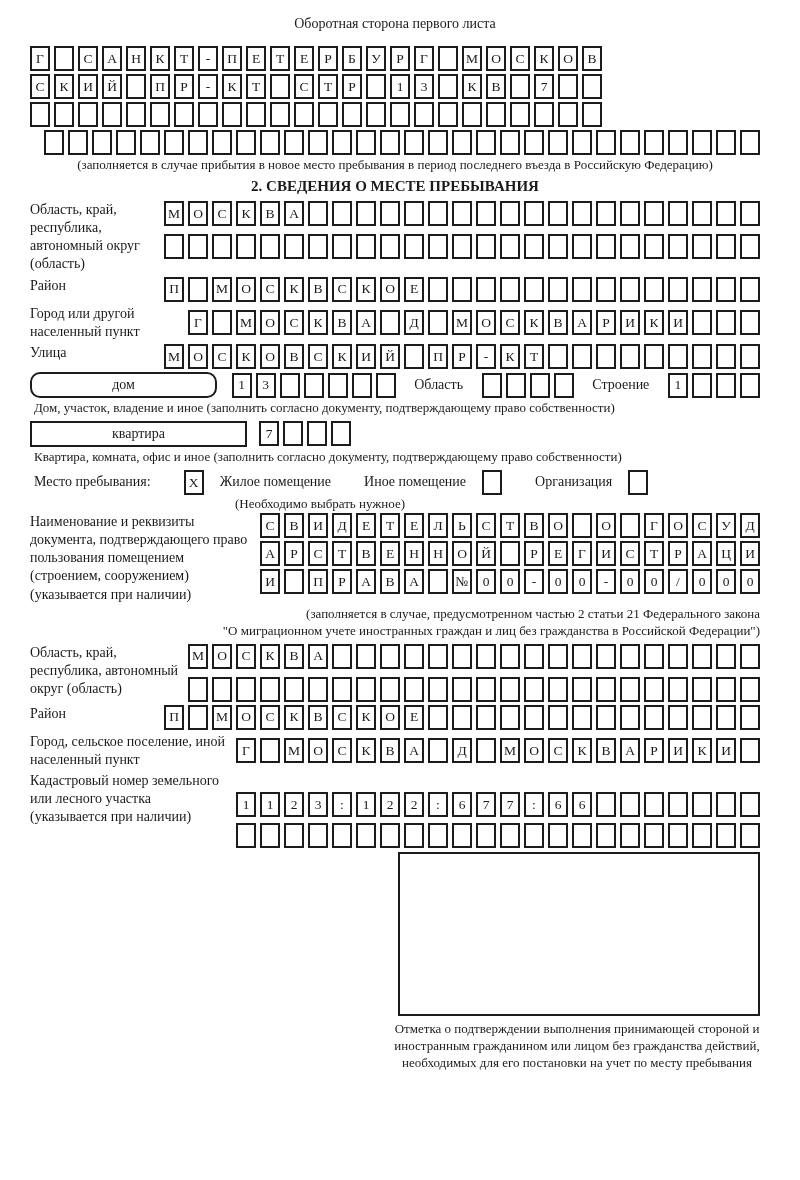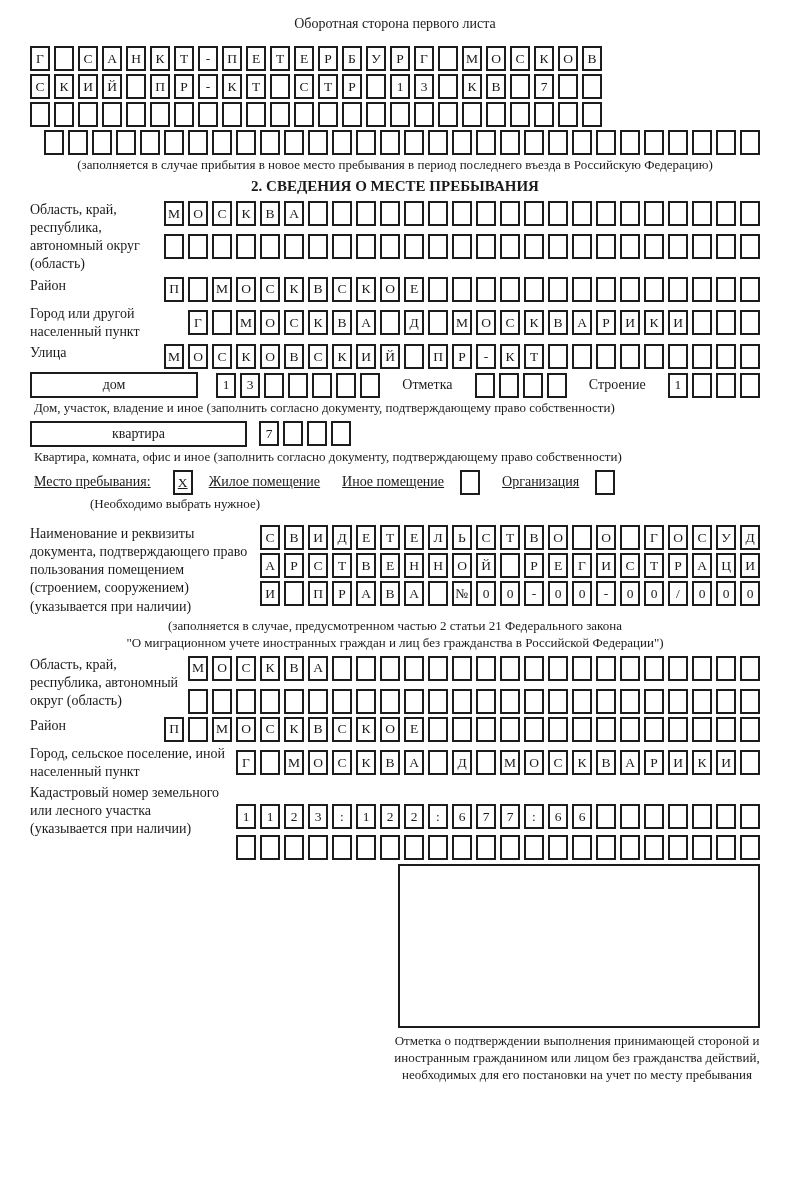--- a/index.html
+++ b/index.html
@@ -31,32 +31,32 @@
   .caption{font-size:13px;line-height:1.3;}
   .caption.centered{text-align:center;font-family:Liberation Serif, serif;}
   .section-title{text-align:center;font-weight:bold;font-size:15px;margin:4px 0 6px 0;}
 
   .inline-row{display:flex;align-items:center;margin-bottom:2px;}
   .widebox{
     box-sizing:border-box;height:26px;border:2px solid #1c1c1c;
     display:flex;align-items:center;justify-content:center;font-size:14px;
   }
   .dom-row{justify-content:space-between;margin-top:3px;}
-  .dom-box{width:168px;}
+  .dom-box{width:187px;border-radius:10px;}
   .kv-box{width:217px;margin-right:12px;text-align:center;}
   .small-label{font-size:14px;padding:0 4px;}
   .left-caption{margin:2px 0 4px 4px;}
 
-  .mesto-row{display:flex;align-items:center;gap:22px;margin:3px 0 0 4px;font-size:14px;text-decoration:underline;}
+  .mesto-row{display:flex;align-items:center;gap:33px;margin:3px 0 0 4px;font-size:14px;}
   .opt{display:flex;align-items:center;gap:16px;}
-  .note-line{width:460px;margin-left:60px;font-size:13px;margin-top:1px;margin-bottom:13px;}
+  .note-line{width:460px;margin-left:60px;text-align:center;font-size:13px;margin-top:1px;margin-bottom:1px;}
 
   .doc-group{margin-bottom:2px;}
 
-  .fact-caption{text-align:center;font-size:13px;line-height:1.3;}
+  .fact-caption{text-align:right;font-size:13px;line-height:1.3;}
   .fact-caption.mb{margin-bottom:4px;}
 
   .kad-rows{padding-top:20px;gap:6px;}
 
   .stamp-box{
     box-sizing:border-box;margin-left:368px;width:362px;height:164px;
     border:2px solid #1c1c1c;background:#fff;margin-top:4px;margin-bottom:5px;
   }
   .stamp-caption{margin-left:352px;width:390px;text-align:center;font-size:13px;line-height:1.3;}
 </style>
@@ -347,21 +347,21 @@
     <div class="widebox dom-box">дом</div>
     <div class="cellrow">
         <span class="cell">1</span>
         <span class="cell">3</span>
         <span class="cell"></span>
         <span class="cell"></span>
         <span class="cell"></span>
         <span class="cell"></span>
         <span class="cell"></span>
       </div>
-    <div class="small-label">Отметка</div>
+    <div class="small-label">Область</div>
     <div class="cellrow">
         <span class="cell"></span>
         <span class="cell"></span>
         <span class="cell"></span>
         <span class="cell"></span>
       </div>
     <div class="small-label">Строение</div>
     <div class="cellrow">
         <span class="cell">1</span>
         <span class="cell"></span>

